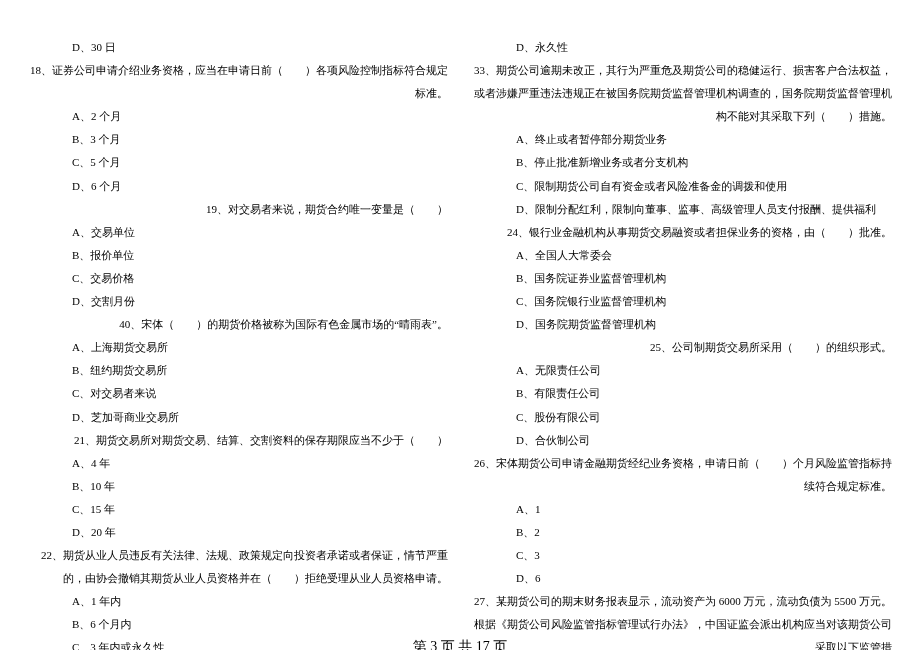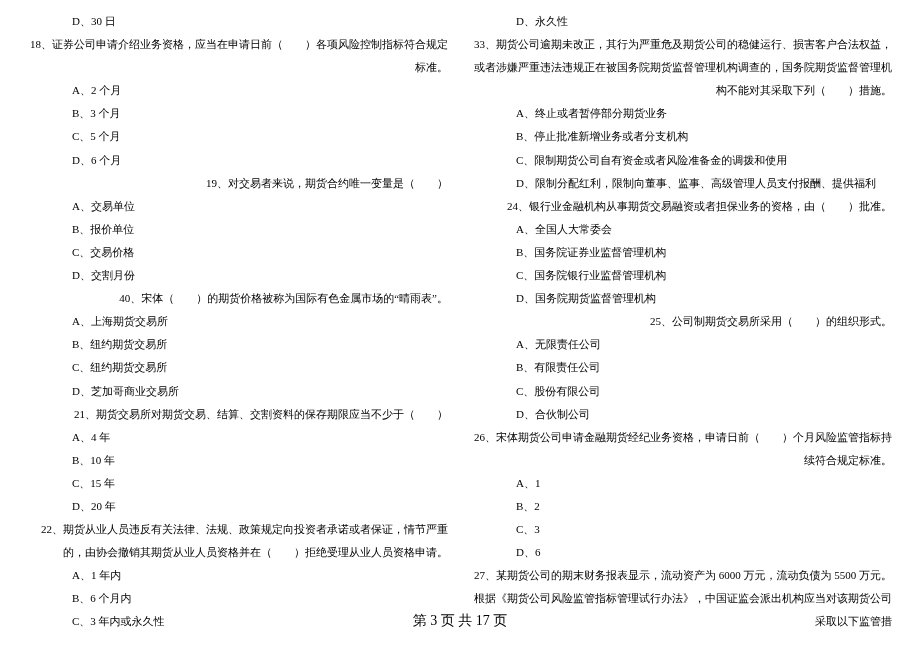--- a/index.html
+++ b/index.html
@@ -13,20 +13,21 @@
       font-size: 11px;
       line-height: 2.1;
       overflow: hidden;
     }
     .page {
       display: flex;
       width: 100%;
       height: 600px;
       box-sizing: border-box;
       padding: 10px 20px 0 20px;
+      margin-top: 26px;
     }
     .col {
       width: 50%;
       box-sizing: border-box;
     }
     .col-left {
       padding-right: 12px;
       padding-left: 8px;
     }
     .col-right {
@@ -64,21 +65,21 @@
     <div class="line opt">C、5 个月</div>
     <div class="line opt">D、6 个月</div>
     <div class="line q">19、对交易者来说，期货合约唯一变量是（　　）</div>
     <div class="line opt">A、交易单位</div>
     <div class="line opt">B、报价单位</div>
     <div class="line opt">C、交易价格</div>
     <div class="line opt">D、交割月份</div>
     <div class="line q">40、宋体（　　）的期货价格被称为国际有色金属市场的“晴雨表”。</div>
     <div class="line opt">A、上海期货交易所</div>
     <div class="line opt">B、纽约期货交易所</div>
-    <div class="line opt">C、纽约期货交易所</div>
+    <div class="line opt">C、对交易者来说</div>
     <div class="line opt">D、芝加哥商业交易所</div>
     <div class="line q">21、期货交易所对期货交易、结算、交割资料的保存期限应当不少于（　　）</div>
     <div class="line opt">A、4 年</div>
     <div class="line opt">B、10 年</div>
     <div class="line opt">C、15 年</div>
     <div class="line opt">D、20 年</div>
     <div class="line q">22、期货从业人员违反有关法律、法规、政策规定向投资者承诺或者保证，情节严重的，由协会撤销其期货从业人员资格并在（　　）拒绝受理从业人员资格申请。</div>
     <div class="line opt">A、1 年内</div>
     <div class="line opt">B、6 个月内</div>
     <div class="line opt">C、3 年内或永久性</div>

